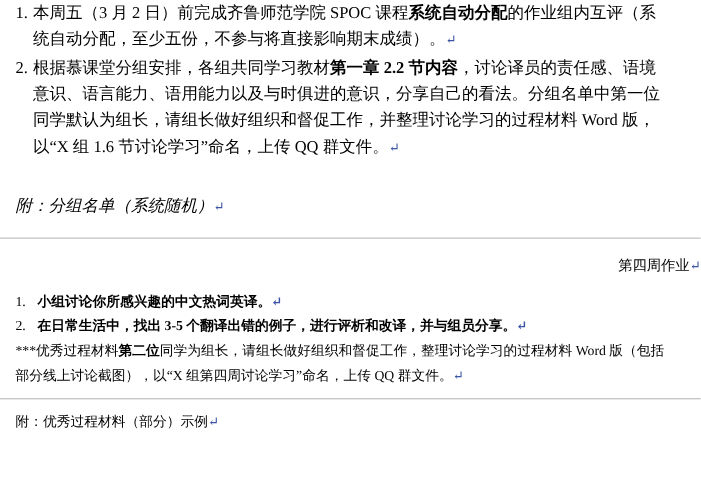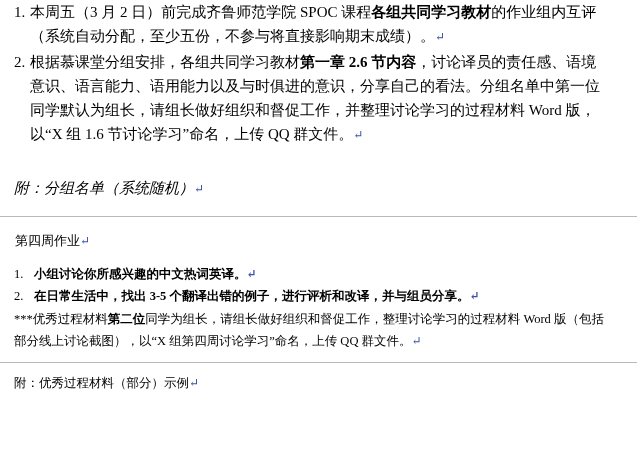--- a/index.html
+++ b/index.html
@@ -74,21 +74,21 @@
     font-style: italic;
   }
 
   .divider {
     border: 0;
     border-top: 1px solid #b9b9b9;
     margin: 16px 0 0 0;
   }
 
   .section2-title {
-    text-align: left;
+    text-align: right;
     font-size: 13px;
     line-height: 1.5;
     margin: 14px 0 14px 0;
     padding-left: 15px;
   }
 
   .li-small {
     display: flex;
     align-items: flex-start;
     font-size: 12.5px;
@@ -130,28 +130,28 @@
 </head>
 <body>
 
 <div class="page">
 
 
   <div class="list">
     <div class="li">
       <span class="num">1.</span>
       <span class="body">
-        <span>本周五（3 月 2 日）前完成齐鲁师范学院 SPOC 课程</span><span class="bold">各组共同学习教材</span><span>的作业组内互评（系统自动分配，至少五份，不参与将直接影响期末成绩）。</span><span class="pilcrow">↵</span>
+        <span>本周五（3 月 2 日）前完成齐鲁师范学院 SPOC 课程</span><span class="bold">系统自动分配</span><span>的作业组内互评（系统自动分配，至少五份，不参与将直接影响期末成绩）。</span><span class="pilcrow">↵</span>
       </span>
     </div>
 
     <div class="li">
       <span class="num">2.</span>
       <span class="body">
-        <span>根据慕课堂分组安排，各组共同学习教材</span><span class="bold">第一章 2.6 节内容</span><span>，讨论译员的责任感、语境意识、语言能力、语用能力以及与时俱进的意识，分享自己的看法。分组名单中第一位同学默认为组长，请组长做好组织和督促工作，并整理讨论学习的过程材料 Word 版，以“X 组 1.6 节讨论学习”命名，上传 QQ 群文件。</span><span class="pilcrow">↵</span>
+        <span>根据慕课堂分组安排，各组共同学习教材</span><span class="bold">第一章 2.2 节内容</span><span>，讨论译员的责任感、语境意识、语言能力、语用能力以及与时俱进的意识，分享自己的看法。分组名单中第一位同学默认为组长，请组长做好组织和督促工作，并整理讨论学习的过程材料 Word 版，以“X 组 1.6 节讨论学习”命名，上传 QQ 群文件。</span><span class="pilcrow">↵</span>
       </span>
     </div>
   </div>
 
   <div class="spacer-line"></div>
 
   <div class="attach">
     <span>附：分组名单（系统随机）</span><span class="pilcrow">↵</span>
   </div>
 

